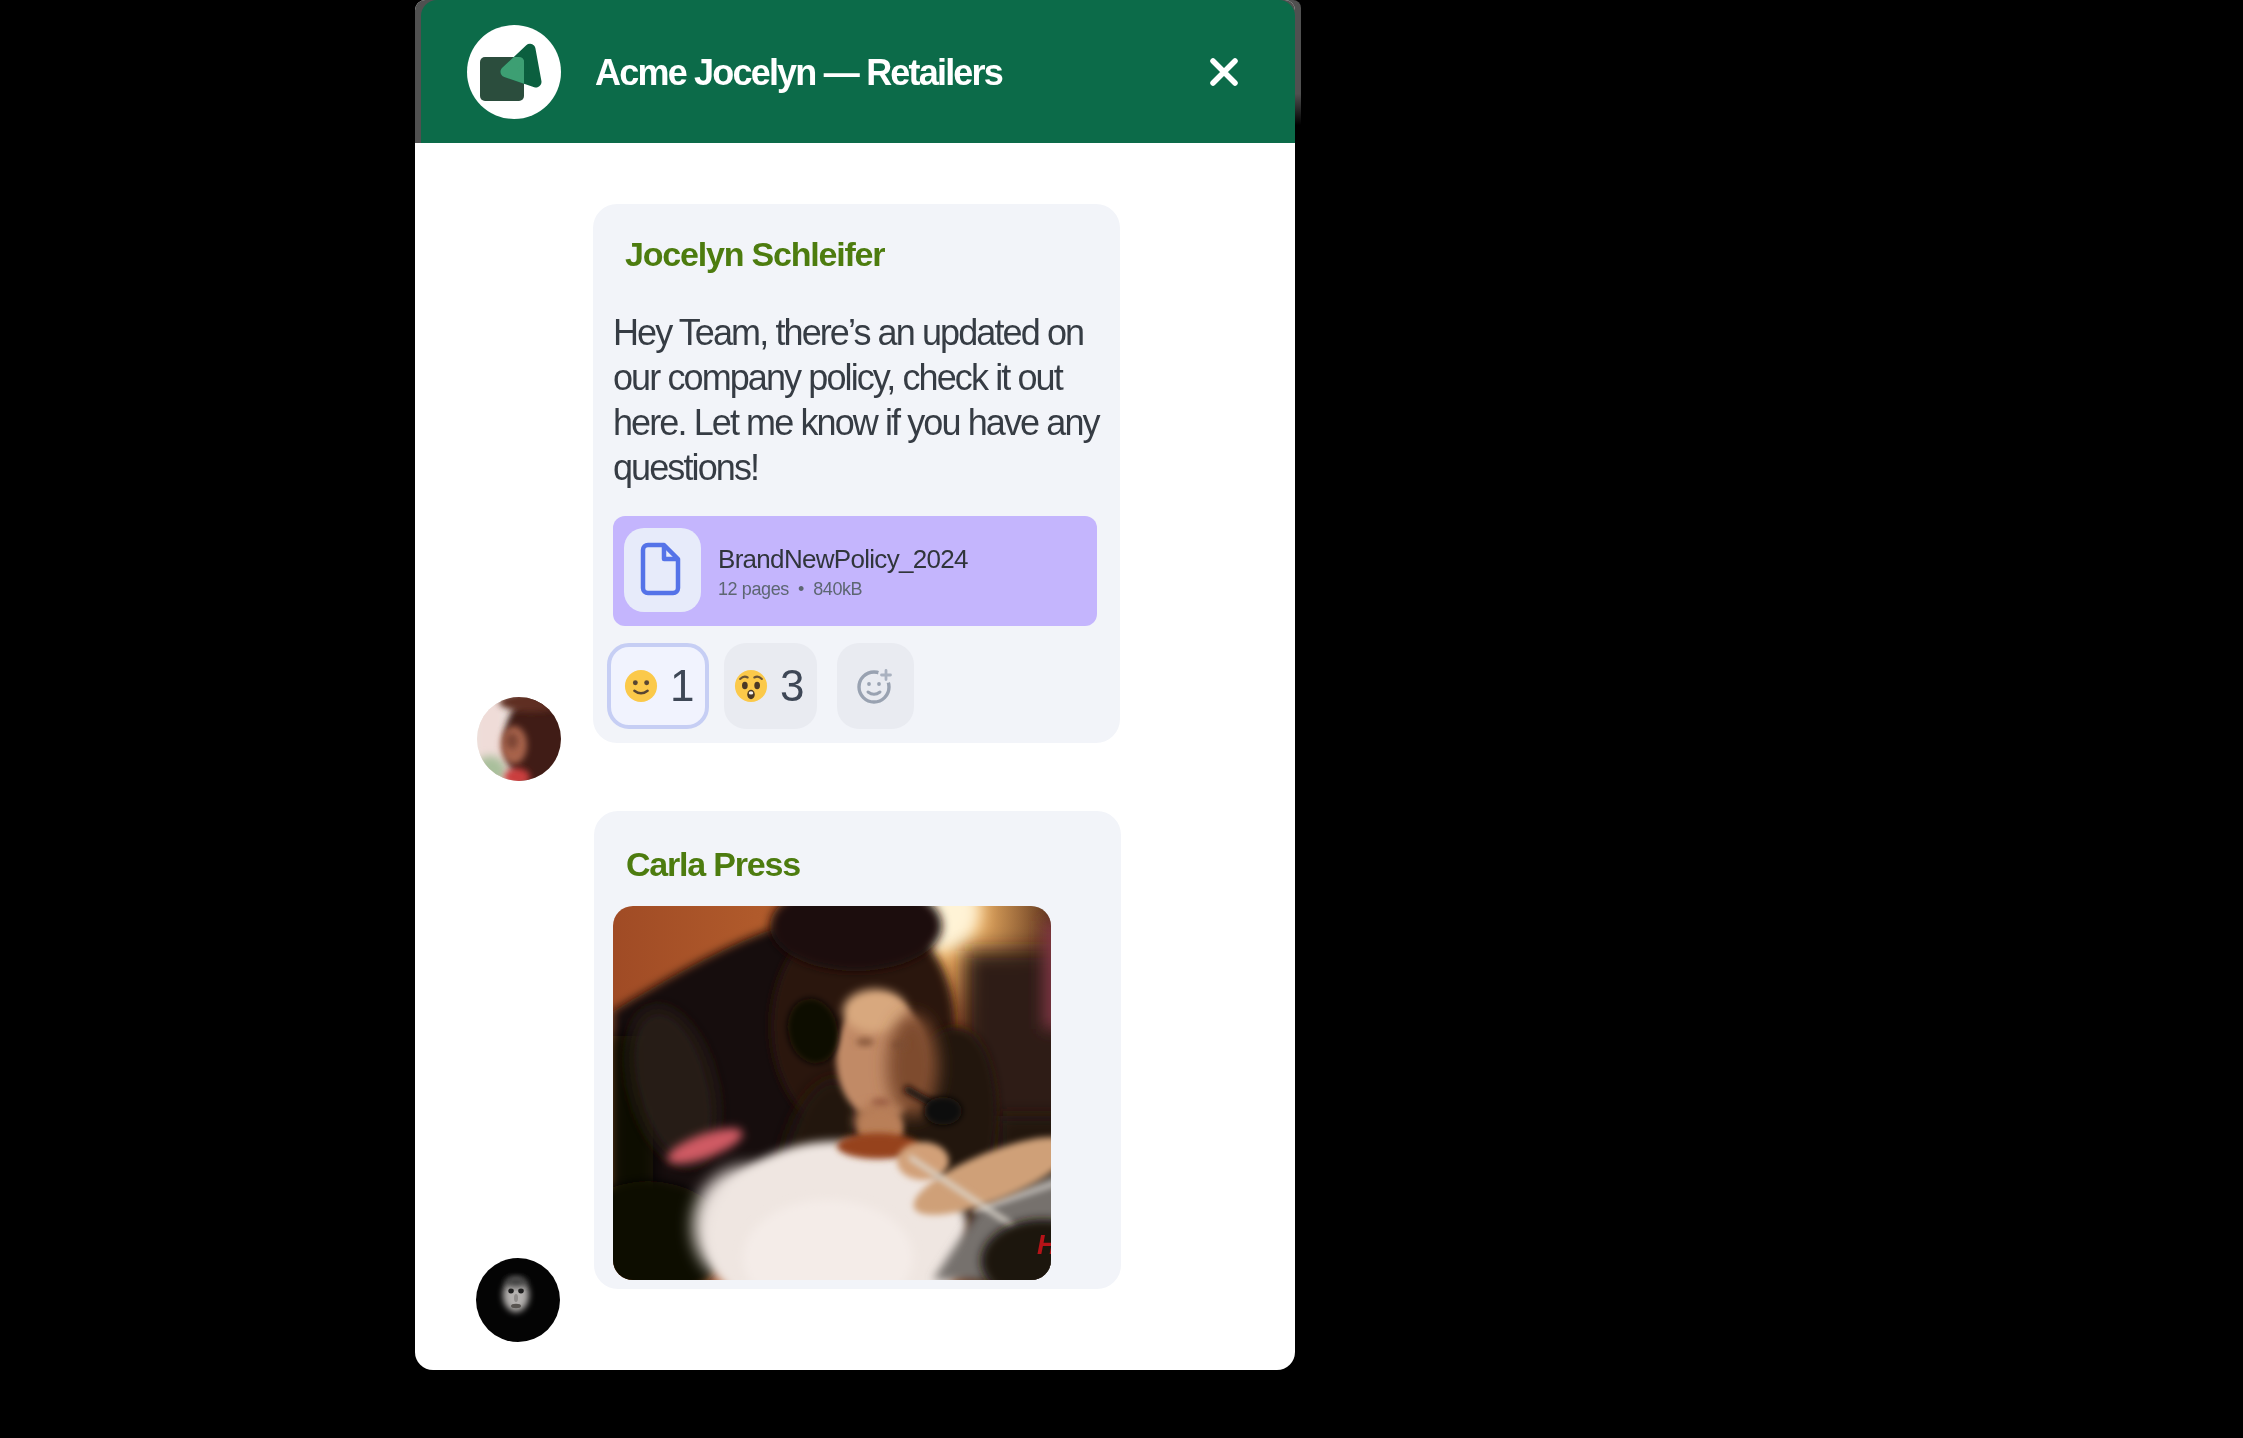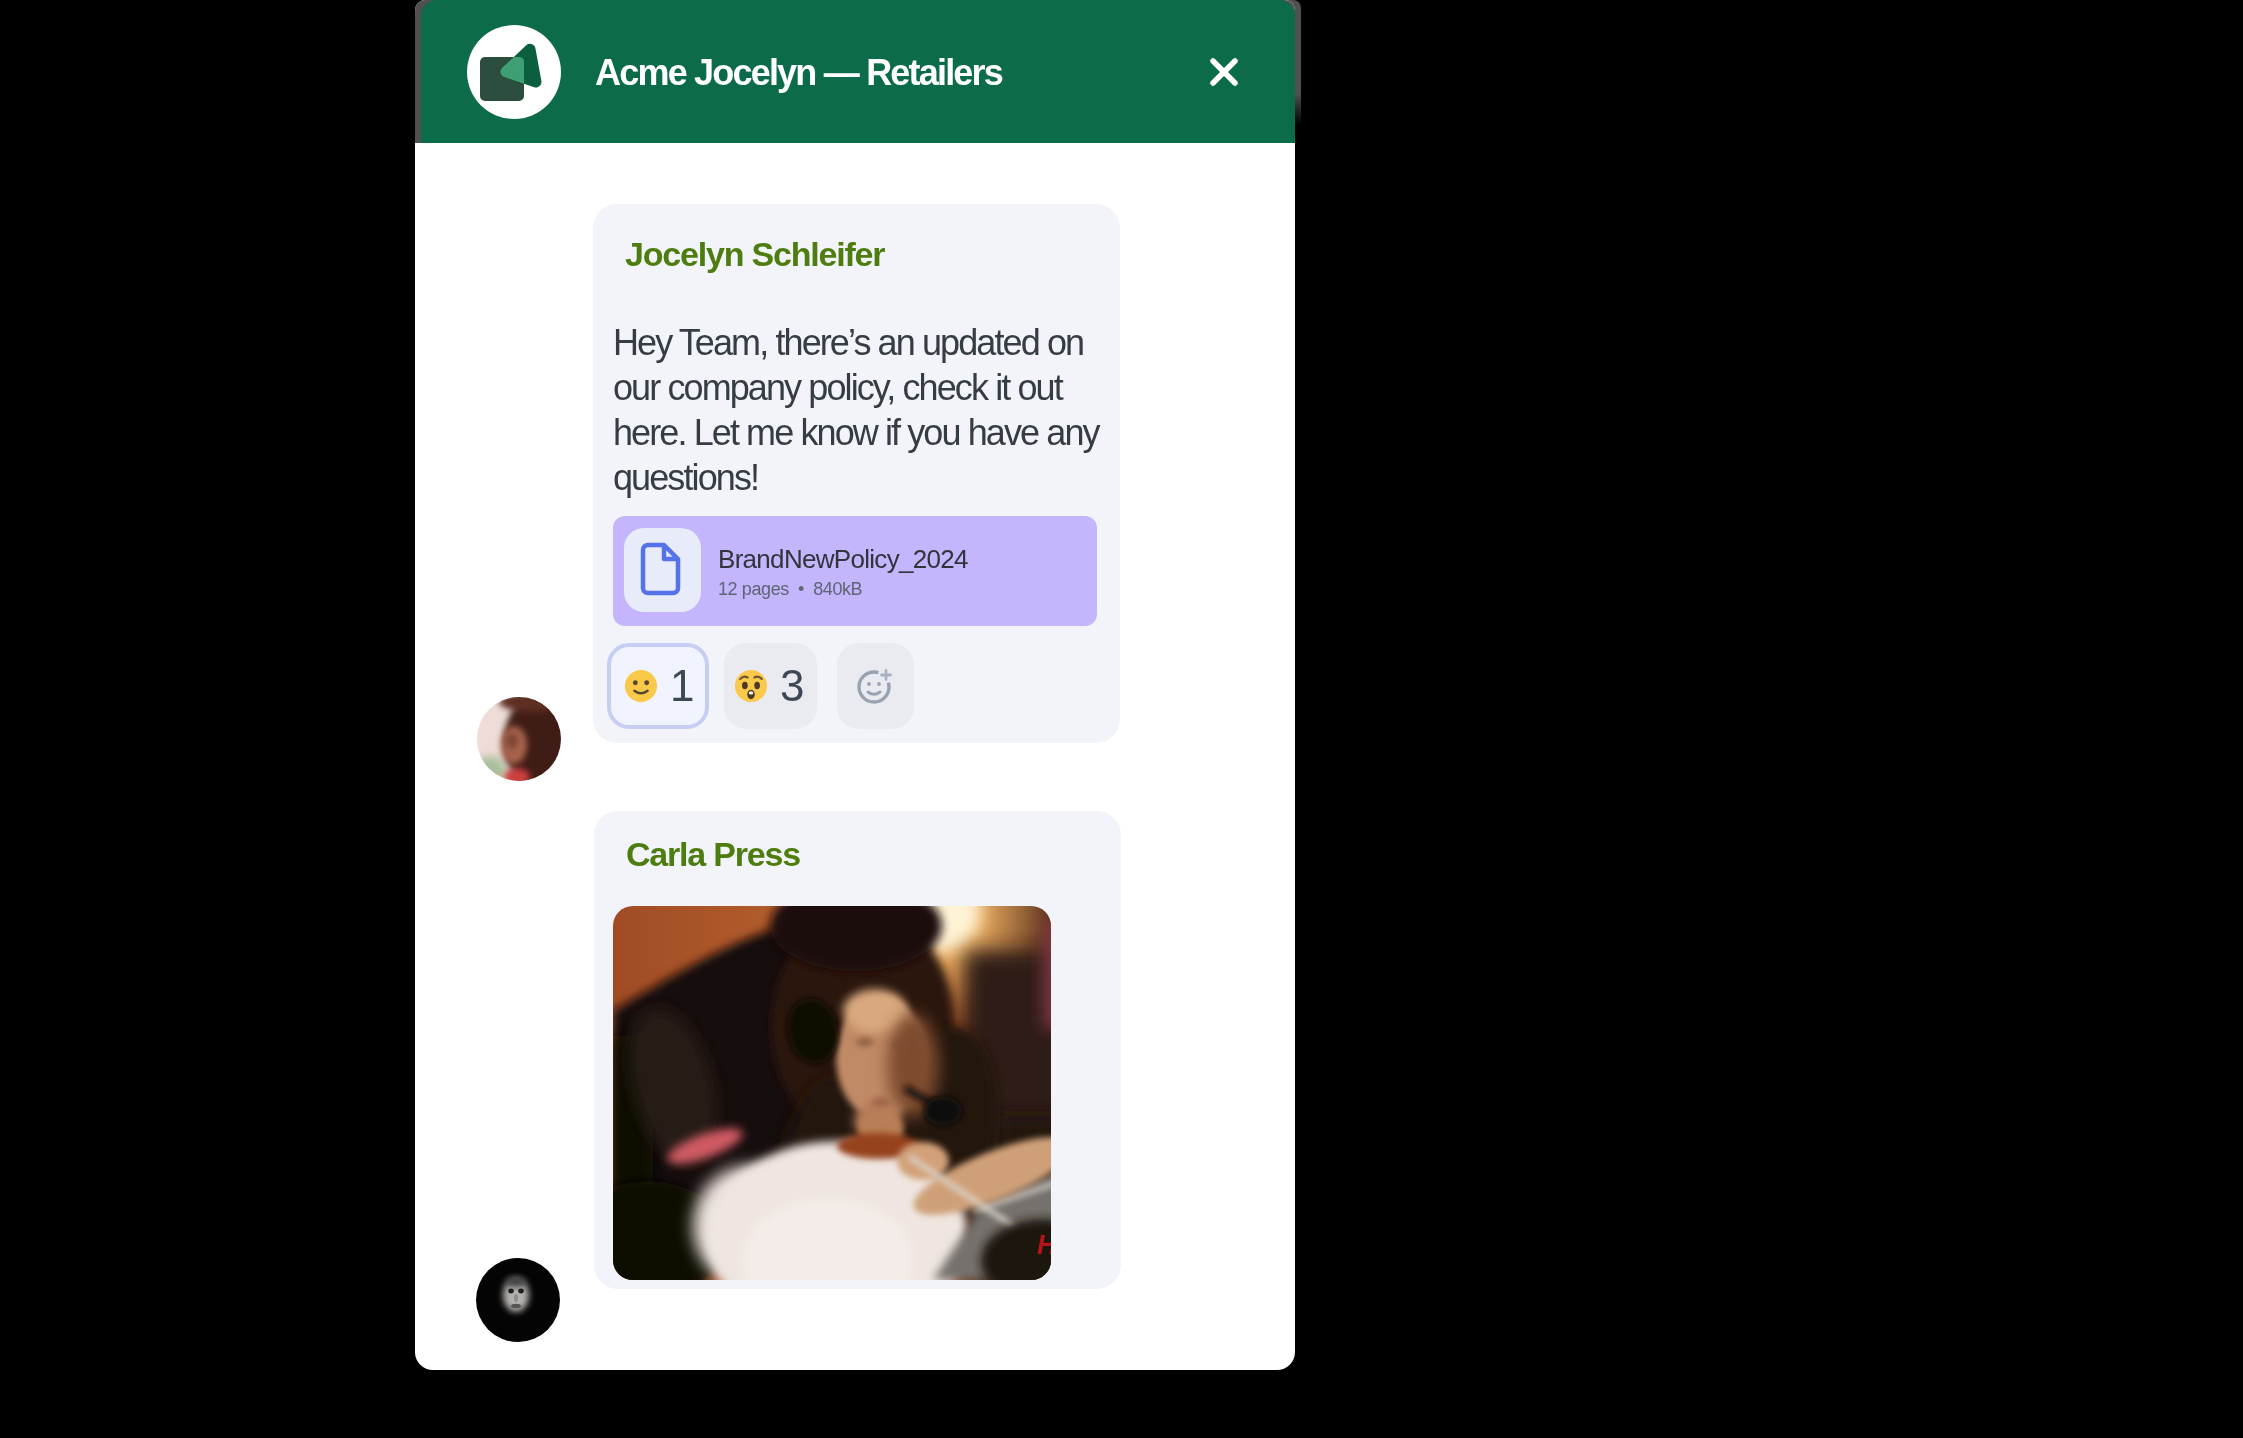--- a/index.html
+++ b/index.html
@@ -17,21 +17,21 @@
   .logo { position:absolute; left:46px; top:25px; width:94px; height:94px; }
   .title { position:absolute; left:174px; top:55px; font-size:36px; font-weight:bold;
     color:#ffffff; letter-spacing:-1.8px; line-height:1; white-space:nowrap; }
   .close { position:absolute; left:789px; top:58px; }
   .bubble { position:absolute; background:#f2f4f9; border-radius:24px; }
   .b1 { left:178px; top:204px; width:527px; height:539px; }
   .b2 { left:179px; top:811px; width:527px; height:478px; }
   .name { position:absolute; left:20px; font-size:34px; font-weight:bold; color:#4d7c0f;
     letter-spacing:-1.2px; line-height:1; white-space:nowrap;margin-left:12px; }
   .msg { position:absolute; left:20px; top:106px; font-size:36px; line-height:45px;
-    color:#363c44; letter-spacing:-1.9px; white-space:nowrap;margin-top:10px; }
+    color:#363c44; letter-spacing:-1.9px; white-space:nowrap; }
   .filecard { position:absolute; left:20px; top:312px; width:484px; height:110px;
     background:#c4b5fd; border-radius:12px; }
   .iconbox { position:absolute; left:11px; top:12px; width:77px; height:84px;
     background:#e7ebfa; border-radius:20px; }
   .fname { position:absolute; left:105px; top:30px; font-size:26px; color:#30353b;
     letter-spacing:-0.7px; line-height:1; white-space:nowrap; }
   .fmeta { position:absolute; left:105px; top:64px; font-size:18px; color:#5d6672;
     letter-spacing:-0.4px; line-height:1; white-space:nowrap; }
   .chip { position:absolute; top:439px; height:86px; border-radius:22px; background:#e9ebf1;
     display:flex; align-items:center; }
@@ -134,21 +134,21 @@
         <ellipse cx="13" cy="74" rx="16" ry="15" fill="#a9bf9b" filter="url(#ab2)"></ellipse>
         <ellipse cx="60" cy="44" rx="33" ry="46" fill="#3f1c19" filter="url(#ab)"></ellipse>
         <ellipse cx="54" cy="5" rx="32" ry="10" fill="#5e2d22" filter="url(#ab)"></ellipse>
         <ellipse cx="37" cy="48" rx="13" ry="19" fill="#a8644c" filter="url(#ab)"></ellipse>
         <ellipse cx="35" cy="44" rx="6" ry="8" fill="#7c4434" filter="url(#ab)"></ellipse>
         <ellipse cx="40" cy="80" rx="13" ry="9" fill="#ca3d3c" filter="url(#ab)"></ellipse>
       </svg>
     </div>
 
     <div class="bubble b2">
-      <div class="name" style="top:26px;">Carla Press</div>
+      <div class="name" style="top:36px;">Carla Press</div>
     </div>
 
     <div class="photo">
       <svg width="474" height="374" viewBox="0 0 474 374">
         <defs>
           <filter id="b10" x="-60%" y="-60%" width="220%" height="220%">
               <feGaussianBlur stdDeviation="10"></feGaussianBlur>
             </filter>
           <filter id="b8" x="-60%" y="-60%" width="220%" height="220%">
               <feGaussianBlur stdDeviation="8"></feGaussianBlur>

